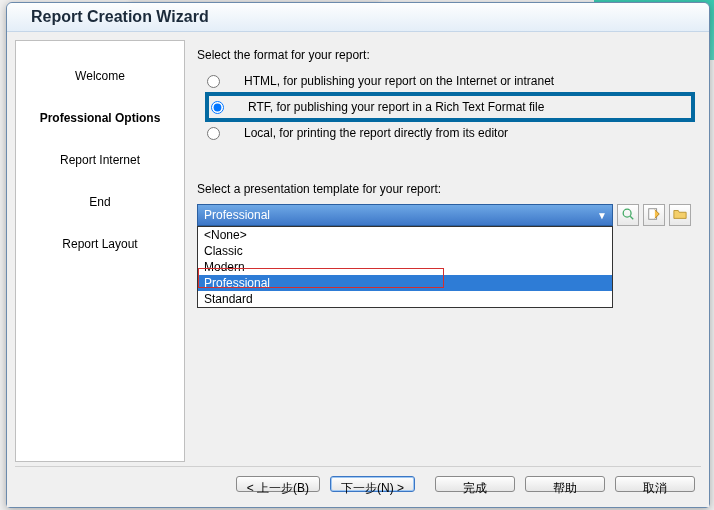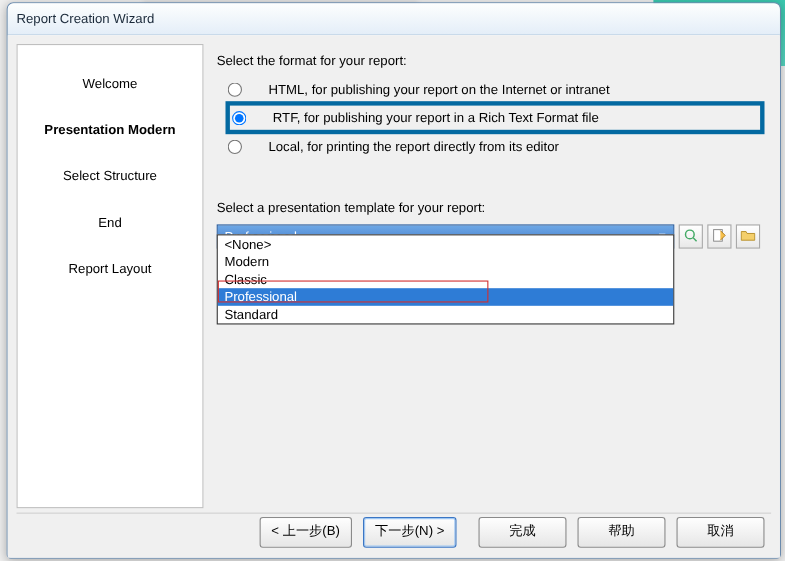--- a/index.html
+++ b/index.html
@@ -44,26 +44,27 @@
     border: 1px solid #6b8aac;
     border-radius: 6px 6px 4px 4px;
     box-shadow: 0 2px 10px rgba(0,0,0,0.3);
     display: flex;
     flex-direction: column;
     z-index: 10;
   }
   .titlebar {
     height: 28px;
     line-height: 28px;
-    padding-left: 8px;
-    font-size: 12px;
+    padding-left: 24px;
+    font-size: 16px;
     color: #1b2a3a;
     background: linear-gradient(to bottom, #fdfefe, #e4eef8);
     border-bottom: 1px solid #c5d6e8;
     border-radius: 6px 6px 0 0;
+    font-weight: bold;
   }
   .client {
     flex: 1 1 auto;
     display: flex;
     flex-direction: column;
     background: #f0f0f0;
     padding: 8px 8px 6px 8px;
   }
   .mainrow {
     flex: 1 1 auto;
@@ -139,21 +140,21 @@
     cursor: pointer;
   }
   .combo-arrow {
     width: 16px;
     text-align: center;
     font-size: 10px;
     color: #fff;
   }
   .dropdown {
     position: absolute;
-    top: 9px;
+    top: 22px;
     left: 0;
     width: 416px;
     background: #ffffff;
     border: 1px solid #333;
     box-sizing: border-box;
     z-index: 50;
   }
   .dropdown-item {
     height: 16px;
     line-height: 16px;
@@ -188,21 +189,21 @@
     display: flex;
     align-items: center;
     justify-content: flex-end;
     gap: 10px;
     padding-right: 6px;
     border-top: 1px solid #d0d0d0;
     margin-top: 4px;
   }
   .btn {
     min-width: 80px;
-    height: 28px;
+    height: 16px;
     padding: 0 10px;
     border: 1px solid #8a8a8a;
     border-radius: 3px;
     background: linear-gradient(to bottom, #fefefe, #e6e6e6);
     cursor: pointer;
     font-size: 12px;
     line-height: 22px;
     text-align: center;
     box-sizing: border-box;
   }
@@ -223,24 +224,24 @@
   </div>
 
   <div class="client">
     <div class="mainrow">
 
       <div class="sidebar">
         <div class="sidebar-item">
           <span>Welcome</span>
         </div>
         <div class="sidebar-item active">
-          <span>Presentation Modern</span>
+          <span>Professional Options</span>
         </div>
         <div class="sidebar-item">
-          <span>Select Structure</span>
+          <span>Report Internet</span>
         </div>
         <div class="sidebar-item">
           <span>End</span>
         </div>
         <div class="sidebar-item">
           <span>Report Layout</span>
         </div>
       </div>
 
       <div class="content">
@@ -266,22 +267,22 @@
           <div class="label">Select a presentation template for your report:</div>
 
           <div class="combo-row">
             <div class="combo-wrap">
               <div class="combo">
                 <span>Professional</span>
                 <span class="combo-arrow">▼</span>
               </div>
               <div class="dropdown">
                 <div class="dropdown-item"><span>&lt;None&gt;</span></div>
+                <div class="dropdown-item"><span>Classic</span></div>
                 <div class="dropdown-item"><span>Modern</span></div>
-                <div class="dropdown-item"><span>Classic</span></div>
                 <div class="dropdown-item selected"><span>Professional</span></div>
                 <div class="dropdown-item"><span>Standard</span></div>
 
                 <div class="red-annot" style="left:0; top:41px; width:244px; height:18px;"></div>
               </div>
             </div>
 
             <div class="icon-btn">
               <span>
                 <svg viewBox="0 0 16 16">

